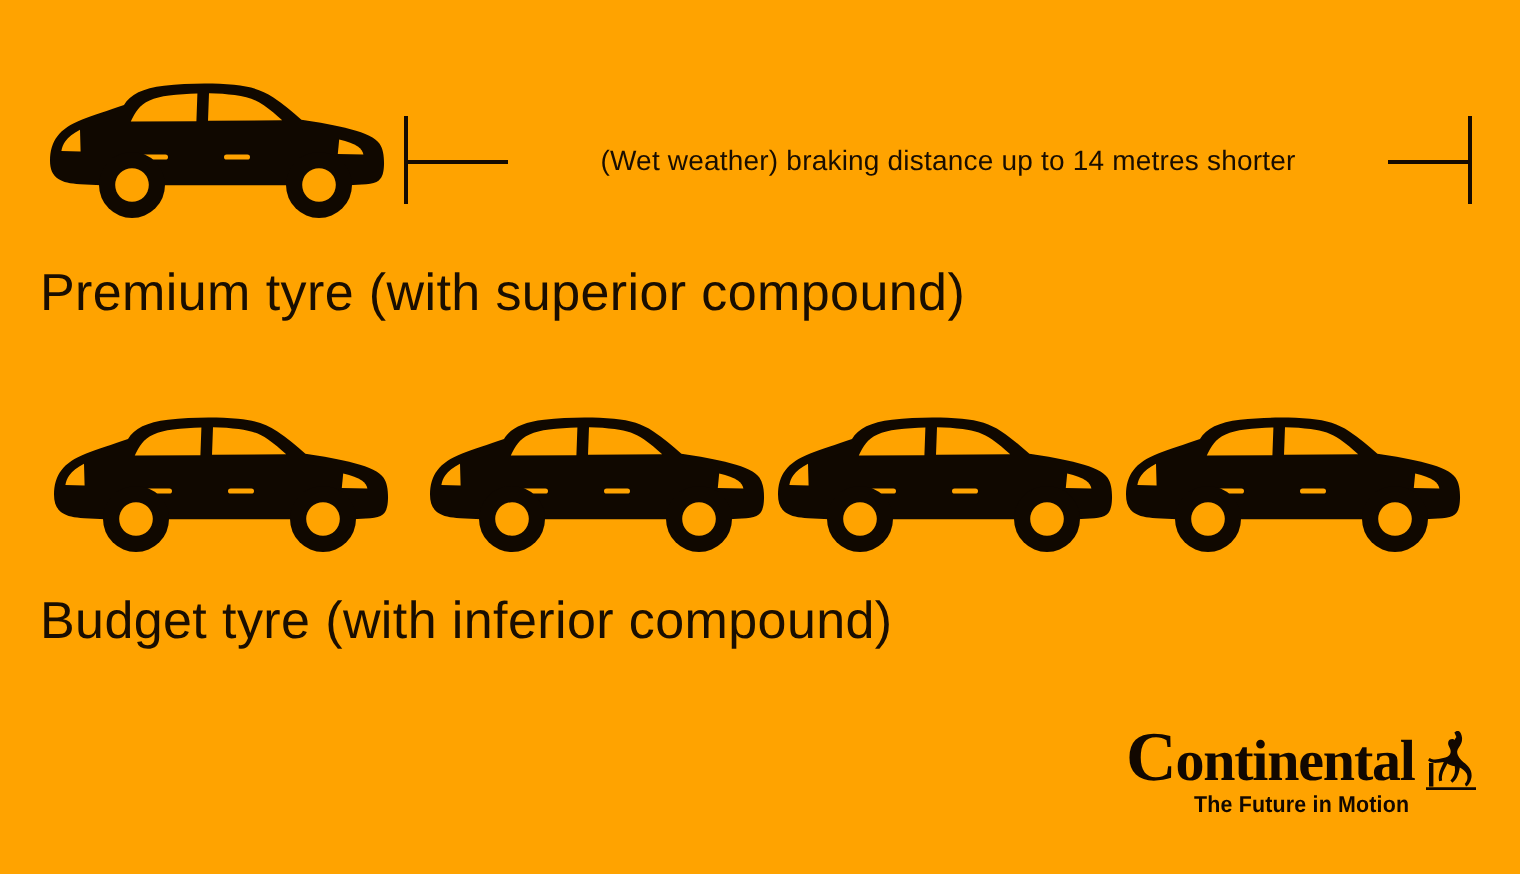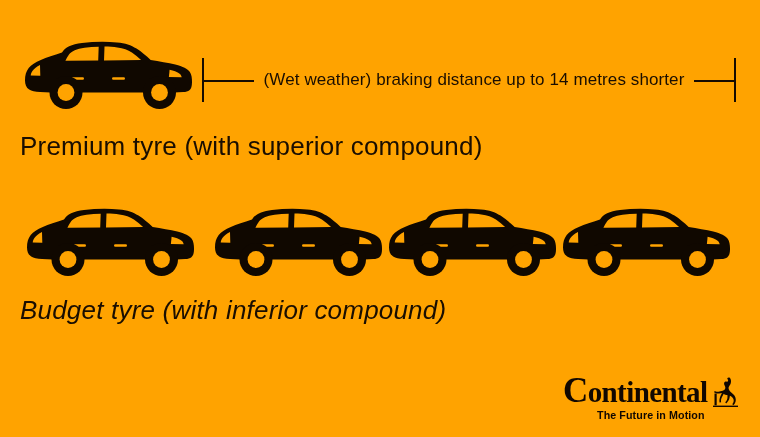--- a/index.html
+++ b/index.html
@@ -50,40 +50,40 @@
     background: #160b00;
   }
   .bracket .rule.left  { left: 2px;  width: 50px; }
   .bracket .rule.right { right: 2px; width: 40px; }
   .bracket-label {
     position: absolute;
     left: 54px;
     right: 44px;
     top: 8px;
     text-align: center;
-    font-size: 17px;
+    font-size: 14px;
     line-height: 28px;
     color: #1a0e00;
     white-space: nowrap;
     letter-spacing: 0.1px;
   }
 
   
   .caption {
     position: absolute;
     left: 20px;
     font-size: 26px;
     line-height: 30px;
     color: #1a0e00;
     letter-spacing: 0.2px;
     white-space: nowrap;
     text-align: right;
   }
   .caption.premium { top: 131px; }
-  .caption.budget  { top: 295px; font-style: italic; }
+  .caption.budget  { top: 295px; }
 
   
   .budget-row {
     position: absolute;
     left: 0;
     top: 205px;
     width: 760px;
     height: 80px;
   }
   .budget-car {
@@ -99,21 +99,20 @@
 
   .car-svg { display: block; width: 100%; height: 100%; }
 
   
   .logo {
     position: absolute;
     left: 563px;
     top: 364px;
     width: 178px;
     height: 50px;
-    margin-top: 12px;
   }
   .logo-wordmark {
     position: absolute;
     left: 0;
     top: 0;
     font-family: "Liberation Serif", serif;
     font-weight: bold;
     font-size: 29px;
     line-height: 30px;
     color: #120800;

